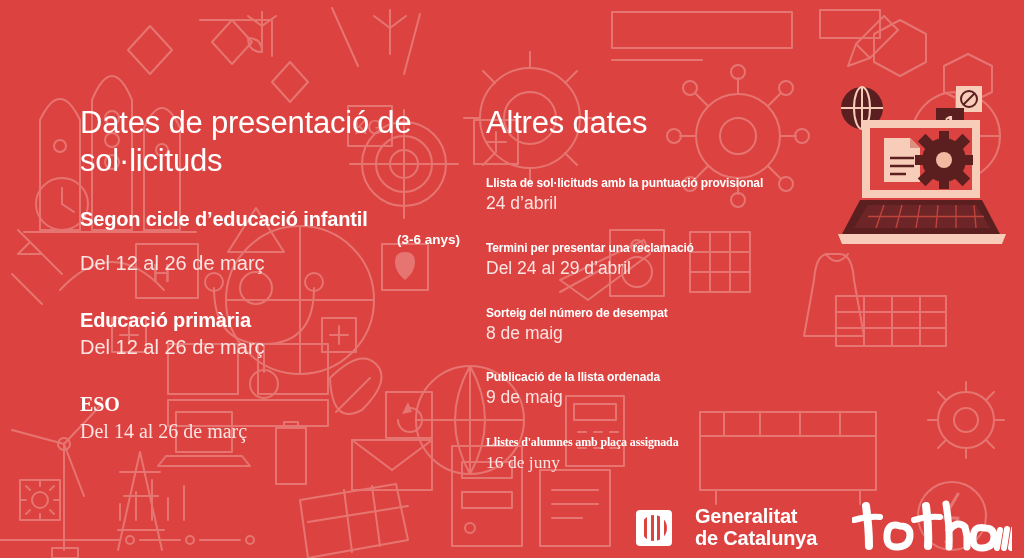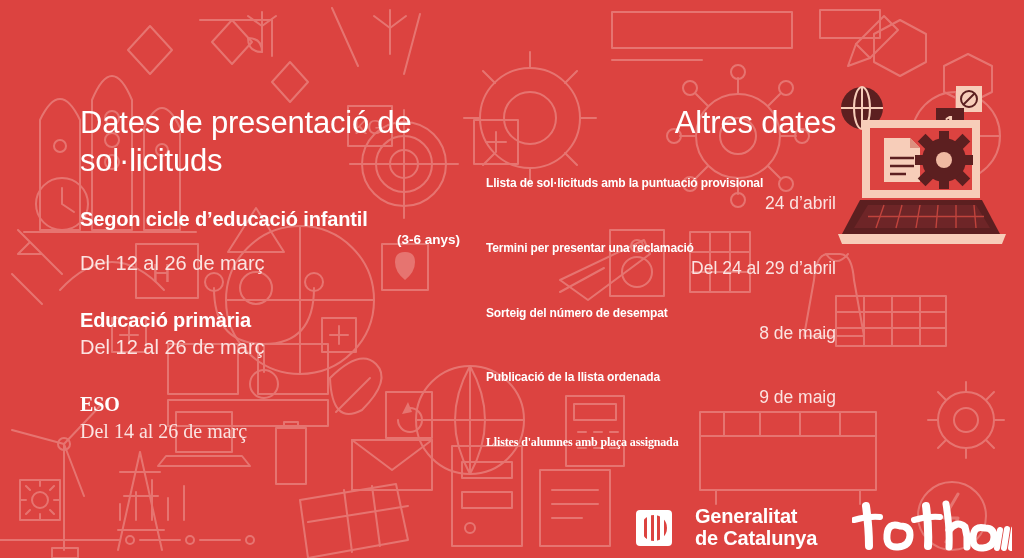--- a/index.html
+++ b/index.html
@@ -53,21 +53,21 @@
   #col-right { left: 486px; top: 104px; width: 350px; }
 
   .col-heading {
     font-size: 31px;
     font-weight: 300;
     line-height: 1.24;
     letter-spacing: -0.2px;
     margin: 0 0 26px 0;
     color: #ffffff;
   }
-  #col-right .col-heading { margin-bottom: 34px; text-align: right; }
+  #col-right .col-heading { margin-bottom: 34px; }
 
   .entry { margin-bottom: 26px; }
   #col-left .entry { margin-bottom: 32px; }
   .entry:last-child { margin-bottom: 0; font-family: Liberation Serif, serif; }
 
   .entry-title {
     font-size: 20px;
     font-weight: 700;
     line-height: 1.2;
     letter-spacing: -0.15px;
@@ -84,21 +84,21 @@
     text-align: right;
   }
 
   .entry-date {
     font-size: 20px;
     font-weight: 400;
     line-height: 1.3;
     margin-top: 2px;
     color: #fbe3e1;
   }
-  #col-right .entry-date { font-size: 17.5px; margin-top: 1px; text-align: right; }
+  #col-right .entry-date { font-size: 17.5px; margin-top: 1px; }
   .entry-sub + .entry-date { margin-top: 1px; }
 
   
   #illustration {
     position: absolute;
     left: 824px;
     top: 82px;
     width: 200px;
     height: 168px;
     z-index: 4;
@@ -396,20 +396,21 @@
       <div class="entry-date">8 de maig</div>
     </div>
 
     <div class="entry">
       <div class="entry-title">Publicació de la llista ordenada</div>
       <div class="entry-date">9 de maig</div>
     </div>
 
     <div class="entry">
       <div class="entry-title">Llistes d'alumnes amb plaça assignada</div>
+      <div class="entry-date">16 de juny</div>
     </div>
   </div>
 
   <div id="illustration">
     <svg width="200" height="168" viewBox="0 0 200 168" xmlns="http://www.w3.org/2000/svg">
 
       <g>
         <circle cx="38" cy="26" r="21" fill="#5c1f20"></circle>
         <ellipse cx="38" cy="26" rx="8" ry="21" fill="none" stroke="#f7cdb9" stroke-width="2"></ellipse>
         <path d="M17 26 H59" stroke="#f7cdb9" stroke-width="2"></path>

